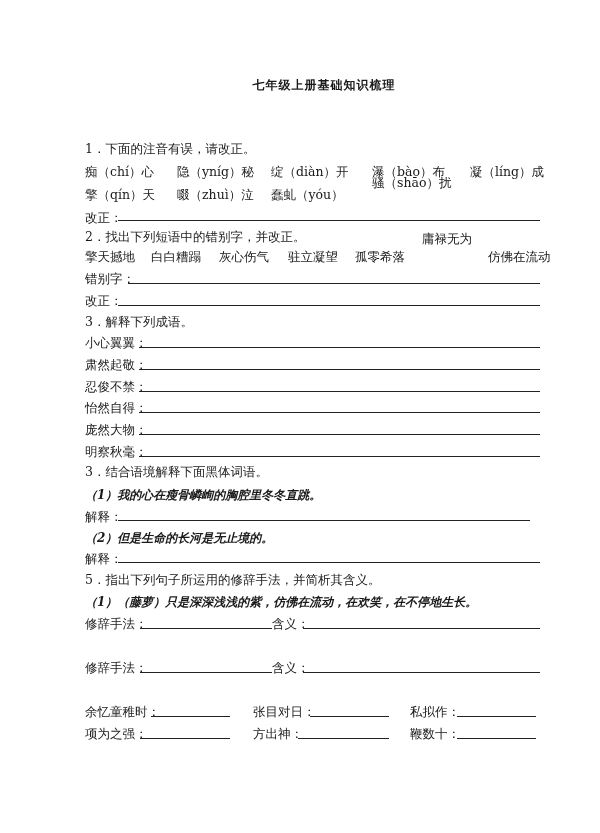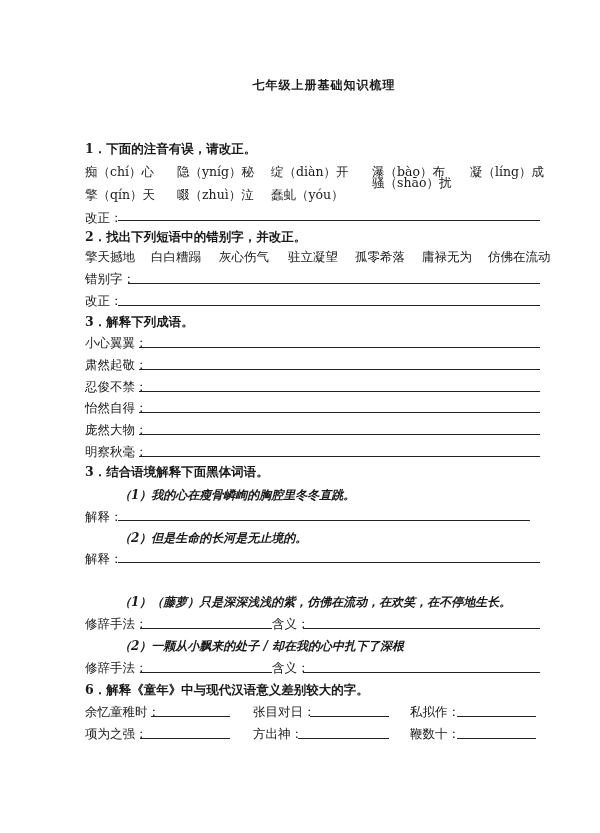--- a/index.html
+++ b/index.html
@@ -6,23 +6,23 @@
   body {
     width: 600px; height: 833px; position: relative; overflow: hidden;
     font-family: "DejaVu Serif", "Liberation Serif", serif;
     color: #1a1a1a;
   }
   .page { position: absolute; left: 0; top: 0; width: 600px; height: 833px; }
   .abs { position: absolute; white-space: nowrap; }
   .title { left: 0; width: 600px; text-align: center; top: 77px; font-size: 12px; font-weight: bold; letter-spacing: 1px; padding-left: 24px; }
   .unit { left: 0; width: 600px; text-align: center; top: 121px; font-size: 13px; font-weight: bold; word-spacing: 6px; }
   .unit span { margin: 0 4px; }
-  .q { font-size: 12.5px; font-weight: bold; left: 85px; }
+  .q { font-size: 12.5px; font-weight: normal; left: 85px; }
   .t { font-size: 12.5px; }
-  .it { font-size: 12px; font-style: italic; font-weight: bold; margin-left: 34px; }
+  .it { font-size: 12px; font-style: italic; font-weight: bold; }
   .line { position: absolute; height: 0; border-bottom: 1.2px solid #222; }
   .lbl { font-size: 12.5px; }
 </style>
 </head>
 <body>
 
 <div class="page">
 
   <div class="abs title">七年级上册基础知识梳理</div>
 
@@ -38,21 +38,21 @@
   <div class="abs t" style="top:175px;left:372px">骚（shāo）扰</div>
   <div class="abs lbl" style="top:210px;left:85px">改正：</div>
   <div class="line" style="top:220px;left:118px;width:422px"></div>
 
   <div class="abs q" style="top:229px">2．找出下列短语中的错别字，并改正。</div>
   <div class="abs t" style="top:249px;left:85px">擎天撼地</div>
   <div class="abs t" style="top:249px;left:151px">白白糟蹋</div>
   <div class="abs t" style="top:249px;left:219px">灰心伤气</div>
   <div class="abs t" style="top:249px;left:288px">驻立凝望</div>
   <div class="abs t" style="top:249px;left:355px">孤零希落</div>
-  <div class="abs t" style="top:249px;left:422px">庸禄无为</div>
+  <div class="abs t" style="top:231px;left:422px">庸禄无为</div>
   <div class="abs t" style="top:249px;left:488px">仿佛在流动</div>
   <div class="abs lbl" style="top:271px;left:85px">错别字：</div>
   <div class="line" style="top:283px;left:128px;width:412px"></div>
   <div class="abs lbl" style="top:293px;left:85px">改正：</div>
   <div class="line" style="top:305px;left:118px;width:422px"></div>
 
   <div class="abs q" style="top:314px">3．解释下列成语。</div>
   <div class="abs lbl" style="top:335px;left:85px">小心翼翼：</div>
   <div class="line" style="top:347px;left:139px;width:401px"></div>
   <div class="abs lbl" style="top:357px;left:85px">肃然起敬：</div>
@@ -67,32 +67,31 @@
   <div class="line" style="top:456px;left:139px;width:401px"></div>
 
   <div class="abs q" style="top:464px">3．结合语境解释下面黑体词语。</div>
   <div class="abs it" style="top:487px;left:85px">（1）我的心在瘦骨嶙峋的胸腔里冬冬直跳。</div>
   <div class="abs lbl" style="top:509px;left:85px">解释：</div>
   <div class="line" style="top:520px;left:118px;width:412px"></div>
   <div class="abs it" style="top:530px;left:85px">（2）但是生命的长河是无止境的。</div>
   <div class="abs lbl" style="top:551px;left:85px">解释：</div>
   <div class="line" style="top:562px;left:118px;width:422px"></div>
 
+  <div class="abs q" style="top:572px">5．指出下列句子所运用的修辞手法，并简析其含义。</div>
   <div class="abs it" style="top:594px;left:85px">（1）（藤萝）只是深深浅浅的紫，仿佛在流动，在欢笑，在不停地生长。</div>
   <div class="abs lbl" style="top:616px;left:85px">修辞手法：</div>
   <div class="line" style="top:628px;left:140px;width:132px"></div>
   <div class="abs lbl" style="top:616px;left:272px">含义：</div>
   <div class="line" style="top:628px;left:303px;width:237px"></div>
-  <div class="abs it" style="top:638px;left:85px">（2）一颗从小飘来的处子 / 却在我的心中扎下了深根</div>
   <div class="abs lbl" style="top:660px;left:85px">修辞手法：</div>
   <div class="line" style="top:672px;left:140px;width:132px"></div>
   <div class="abs lbl" style="top:660px;left:272px">含义：</div>
   <div class="line" style="top:672px;left:303px;width:237px"></div>
 
-  <div class="abs q" style="top:682px">6．解释《童年》中与现代汉语意义差别较大的字。</div>
   <div class="abs lbl" style="top:704px;left:85px">余忆童稚时：</div>
   <div class="line" style="top:716px;left:151px;width:79px"></div>
   <div class="abs lbl" style="top:704px;left:253px">张目对日：</div>
   <div class="line" style="top:716px;left:310px;width:79px"></div>
   <div class="abs lbl" style="top:704px;left:410px">私拟作：</div>
   <div class="line" style="top:716px;left:457px;width:79px"></div>
   <div class="abs lbl" style="top:726px;left:85px">项为之强：</div>
   <div class="line" style="top:738px;left:140px;width:90px"></div>
   <div class="abs lbl" style="top:726px;left:253px">方出神：</div>
   <div class="line" style="top:738px;left:298px;width:91px"></div>

